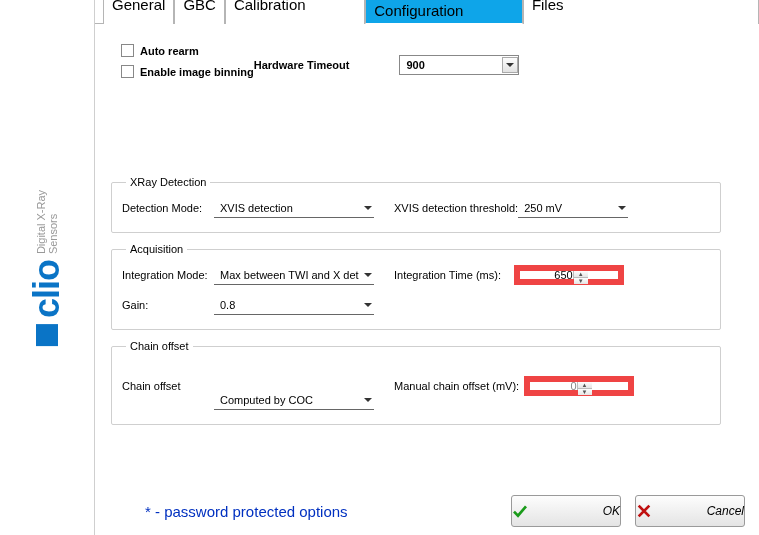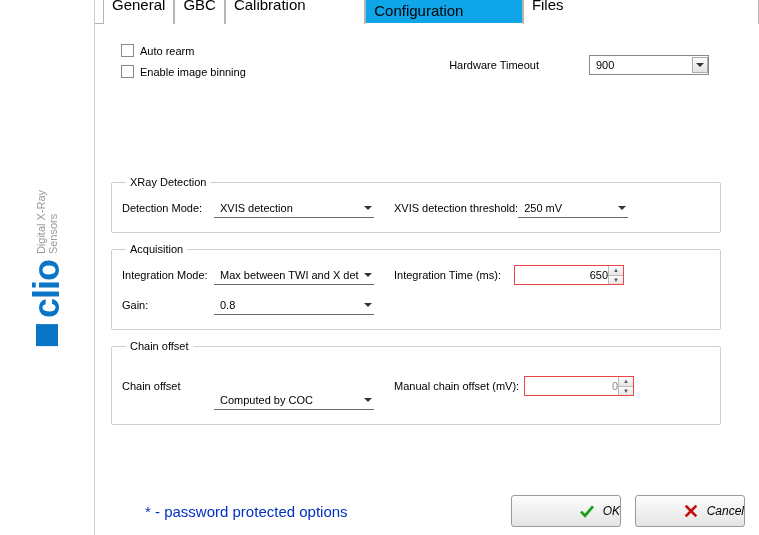--- a/index.html
+++ b/index.html
@@ -98,22 +98,22 @@
     margin-right: 6px;
     display: inline-block;
   }
   .check-row {
     display: flex;
     align-items: center;
     margin-bottom: 8px;
   }
   .top-area {
     display: flex;
-    justify-content: space-between;
     padding: 14px 16px 0 14px;
+    font-weight: bold;
   }
   .left-checks {}
   .hw-timeout {
     display: flex;
     align-items: center;
     gap: 50px;
   }
   .combo {
     display: flex;
     align-items: center;
@@ -141,25 +141,25 @@
     border-right: 4px solid transparent;
     border-top: 4px solid #333;
   }
   .combo.plain {
     border: 1px solid #888;
     padding-right: 0;
   }
   .spinner {
     display: flex;
     align-items: center;
-    border: 1px solid #ef4444;
+    border: 6px solid #ef4444;
     background: #fff;
     height: 20px;
     padding-left: 4px;
-    justify-content: flex-end;
+    justify-content: center;
   }
   .spinner.disabled { color: #888; }
   .spin-btns {
     display: flex;
     flex-direction: column;
     border-left: 1px solid #bbb;
     height: 100%;
   }
   .spin-btns div {
     width: 14px;
@@ -221,21 +221,21 @@
     gap: 14px;
   }
   .btn {
     width: 110px;
     height: 32px;
     border: 1px solid #9a9a9a;
     border-radius: 3px;
     background: linear-gradient(#fdfdfd, #e4e4e4);
     display: flex;
     align-items: center;
-    justify-content: flex-end;
+    justify-content: space-between;
     gap: 8px;
     cursor: pointer;
     font-size: 12px;
     font-style: italic;
   }
   .icon-check {
     width: 16px; height: 16px;
   }
   .icon-x {
     width: 16px; height: 16px;

